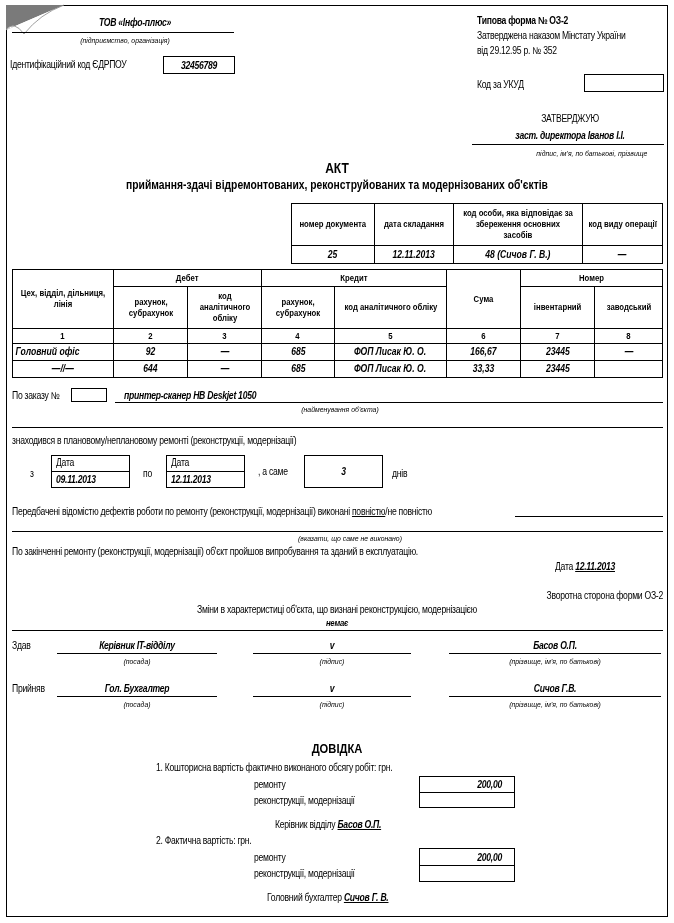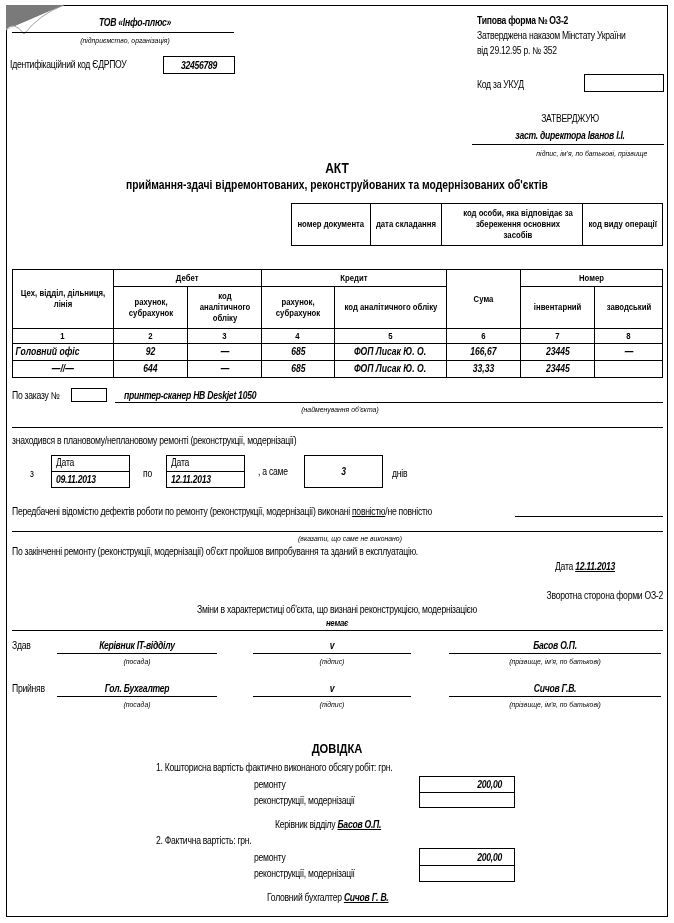--- a/index.html
+++ b/index.html
@@ -57,22 +57,28 @@
 <div class="abs cap" style="left:480px;top:149px;width:180px;text-align:right;">підпис, ім'я, по батькові, прізвище</div>
 
 <div class="abs b tc" style="left:237px;top:160px;width:200px;text-align:center;font-size:14px;transform:scaleX(0.86);">АКТ</div>
 <div class="abs b tc" style="left:37px;top:178px;width:600px;text-align:center;font-size:12px;white-space:nowrap;transform:scaleX(0.86);">приймання-здачі відремонтованих, реконструйованих та модернізованих об'єктів</div>
 
 <table style="left:291px;top:203px;width:372px;">
   <tbody>
       <tr style="height:42px;">
     <td class="h" style="width:84px;"><span>номер документа</span></td>
     <td class="h" style="width:81px;"><span>дата складання</span></td>
-    <td class="h" style="width:115px;white-space:normal;line-height:11px;padding-left:12px;"><span style="white-space:normal;width:128px;">код особи, яка відповідає за збереження основних засобів</span></td>
+    <td class="h" style="width:115px;white-space:normal;line-height:11px;"><span style="white-space:normal;width:128px;">код особи, яка відповідає за збереження основних засобів</span></td>
     <td class="h"><span>код виду операції</span></td>
+  </tr>
+  <tr style="height:18px;">
+    <td class="v"><span>25</span></td>
+    <td class="v"><span>12.11.2013</span></td>
+    <td class="v"><span>48 (Сичов Г. В.)</span></td>
+    <td class="v"><span>—</span></td>
   </tr>
 </tbody>
   </table>
 
 <table style="left:12px;top:269px;width:651px;">
   <tbody>
       <tr style="height:17px;">
     <td class="h" rowspan="2" style="width:94px;white-space:normal;"><span style="white-space:normal;width:100px;">Цех, відділ, дільниця, лінія</span></td>
     <td class="h" colspan="2"><span>Дебет</span></td>
     <td class="h" colspan="2"><span>Кредит</span></td>

